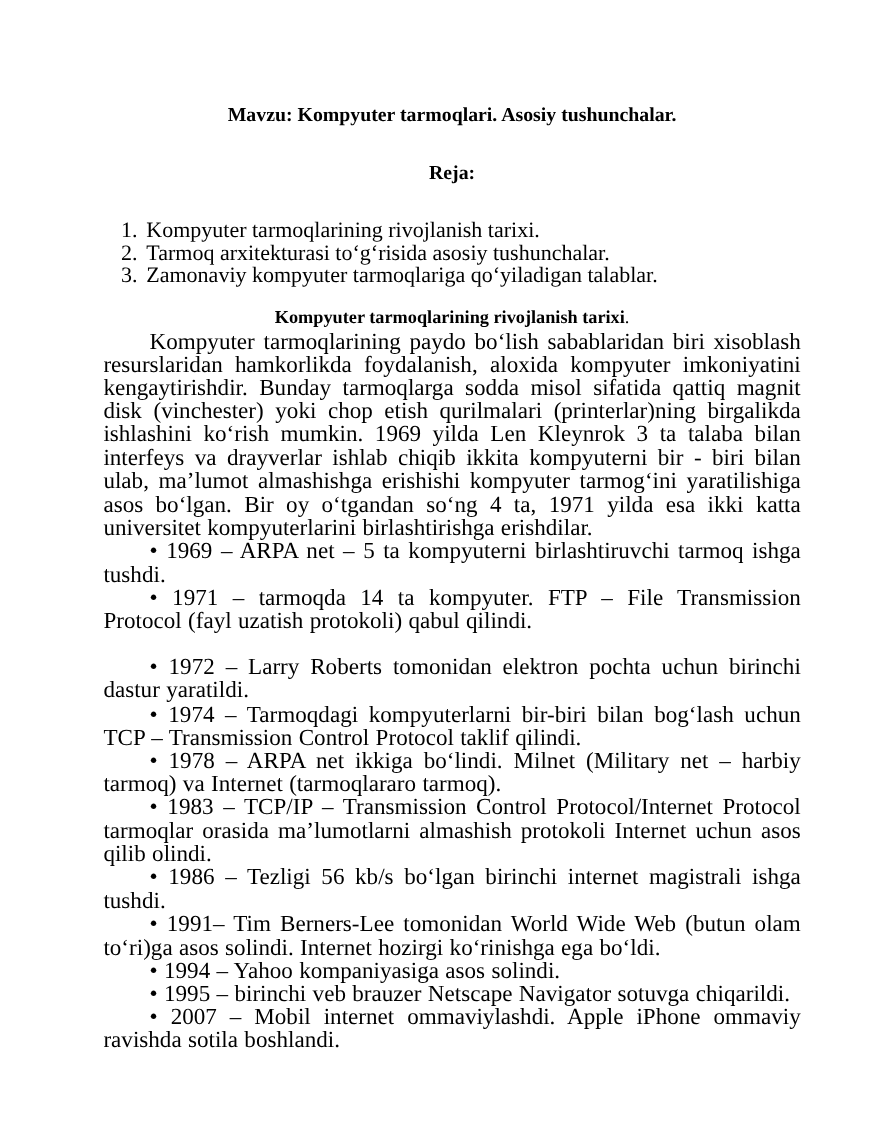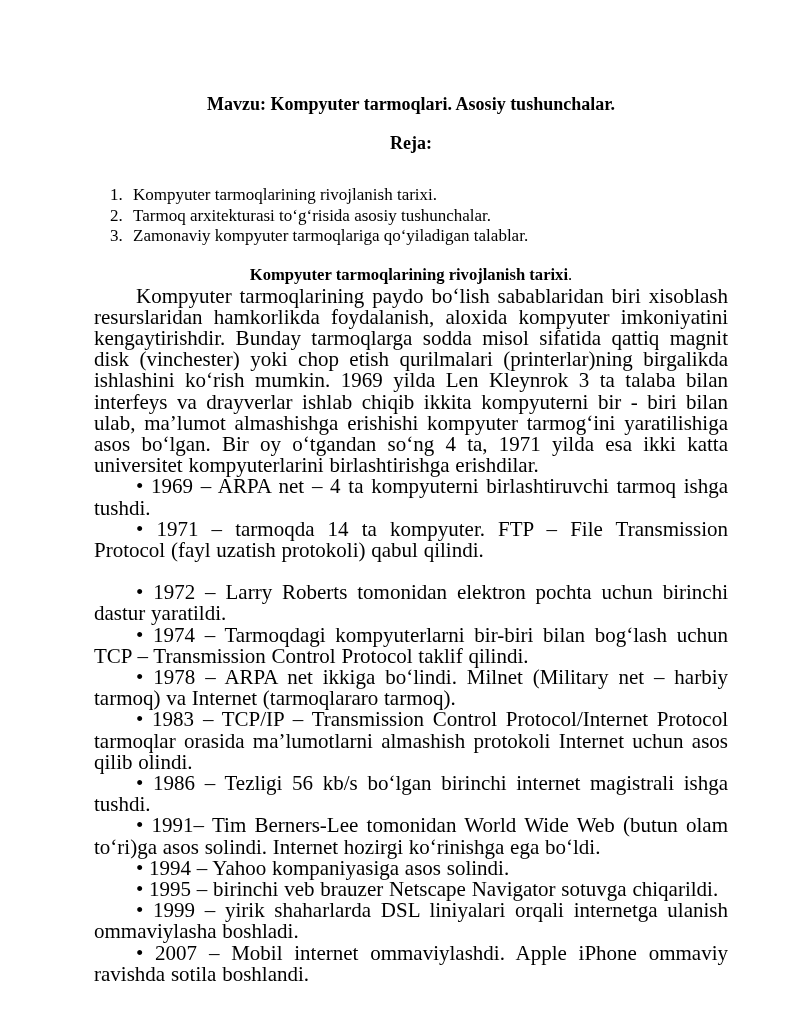--- a/index.html
+++ b/index.html
@@ -23,31 +23,31 @@
   }
   .doc-title {
     margin: 0;
     padding-top: 93px;
     text-align: center;
     font-weight: bold;
     font-size: 18px;
     line-height: 23px;
   }
   .reja-heading {
-    margin: 16px 0 0 0;
+    margin: 30px 0 0 0;
     text-align: center;
     font-weight: bold;
     font-size: 18px;
     line-height: 23px;
   }
   .plan-list {
     margin: 30px 0 0 0;
     padding: 0 0 0 16px;
     list-style: none;
-    font-size: 17px;
+    font-size: 20px;
     line-height: 20.5px;
   }
   .plan-item { margin: 0; }
   .plan-item .num {
     display: inline-block;
     width: 23px;
   }
   .section-heading {
     margin: 17px 0 0 0;
     text-align: center;
@@ -79,28 +79,27 @@
     <ol class="plan-list">
       <li class="plan-item"><span class="num">1.</span><span>Kompyuter tarmoqlarining rivojlanish tarixi.</span></li>
       <li class="plan-item"><span class="num">2.</span><span>Tarmoq arxitekturasi to‘g‘risida asosiy tushunchalar.</span></li>
       <li class="plan-item"><span class="num">3.</span><span>Zamonaviy kompyuter tarmoqlariga qo‘yiladigan talablar.</span></li>
     </ol>
 
     <h3 class="section-heading"><span>Kompyuter tarmoqlarining rivojlanish tarixi</span><span class="period">.</span></h3>
 
     <p class="body">Kompyuter tarmoqlarining paydo bo‘lish sabablaridan biri xisoblash resurslaridan hamkorlikda foydalanish, aloxida kompyuter imkoniyatini kengaytirishdir. Bunday tarmoqlarga sodda misol sifatida qattiq magnit disk (vinchester) yoki chop etish qurilmalari (printerlar)ning birgalikda ishlashini ko‘rish mumkin. 1969 yilda Len Kleynrok 3 ta talaba bilan interfeys va drayverlar ishlab chiqib ikkita kompyuterni bir - biri bilan ulab, ma’lumot almashishga erishishi kompyuter tarmog‘ini yaratilishiga asos bo‘lgan. Bir oy o‘tgandan so‘ng 4 ta, 1971 yilda esa ikki katta universitet kompyuterlarini birlashtirishga erishdilar.</p>
 
-    <p class="body">• 1969 – ARPA net – 4 ta kompyuterni birlashtiruvchi tarmoq ishga tushdi.</p>
+    <p class="body">• 1969 – ARPA net – 5 ta kompyuterni birlashtiruvchi tarmoq ishga tushdi.</p>
     <p class="body gap-after">• 1971 – tarmoqda 14 ta kompyuter. FTP – File Transmission Protocol (fayl uzatish protokoli) qabul qilindi.</p>
     <p class="body">• 1972 – Larry Roberts tomonidan elektron pochta uchun birinchi dastur yaratildi.</p>
     <p class="body">• 1974 – Tarmoqdagi kompyuterlarni bir-biri bilan bog‘lash uchun TCP – Transmission Control Protocol taklif qilindi.</p>
     <p class="body">• 1978 – ARPA net ikkiga bo‘lindi. Milnet (Military net – harbiy tarmoq) va Internet (tarmoqlararo tarmoq).</p>
     <p class="body">• 1983 – TCP/IP – Transmission Control Protocol/Internet Protocol tarmoqlar orasida ma’lumotlarni almashish protokoli Internet uchun asos qilib olindi.</p>
     <p class="body">• 1986 – Tezligi 56 kb/s bo‘lgan birinchi internet magistrali ishga tushdi.</p>
     <p class="body">• 1991– Tim Berners-Lee tomonidan World Wide Web (butun olam to‘ri)ga asos solindi. Internet hozirgi ko‘rinishga ega bo‘ldi.</p>
     <p class="body">• 1994 – Yahoo kompaniyasiga asos solindi.</p>
     <p class="body">• 1995 – birinchi veb brauzer Netscape Navigator sotuvga chiqarildi.</p>
-    <p class="body">• 1999 – yirik shaharlarda DSL liniyalari orqali internetga ulanish ommaviylasha boshladi.</p>
     <p class="body">• 2007 – Mobil internet ommaviylashdi. Apple iPhone ommaviy ravishda sotila boshlandi.</p>
 
 
   </div>
 </div>
 
 </body></html>

